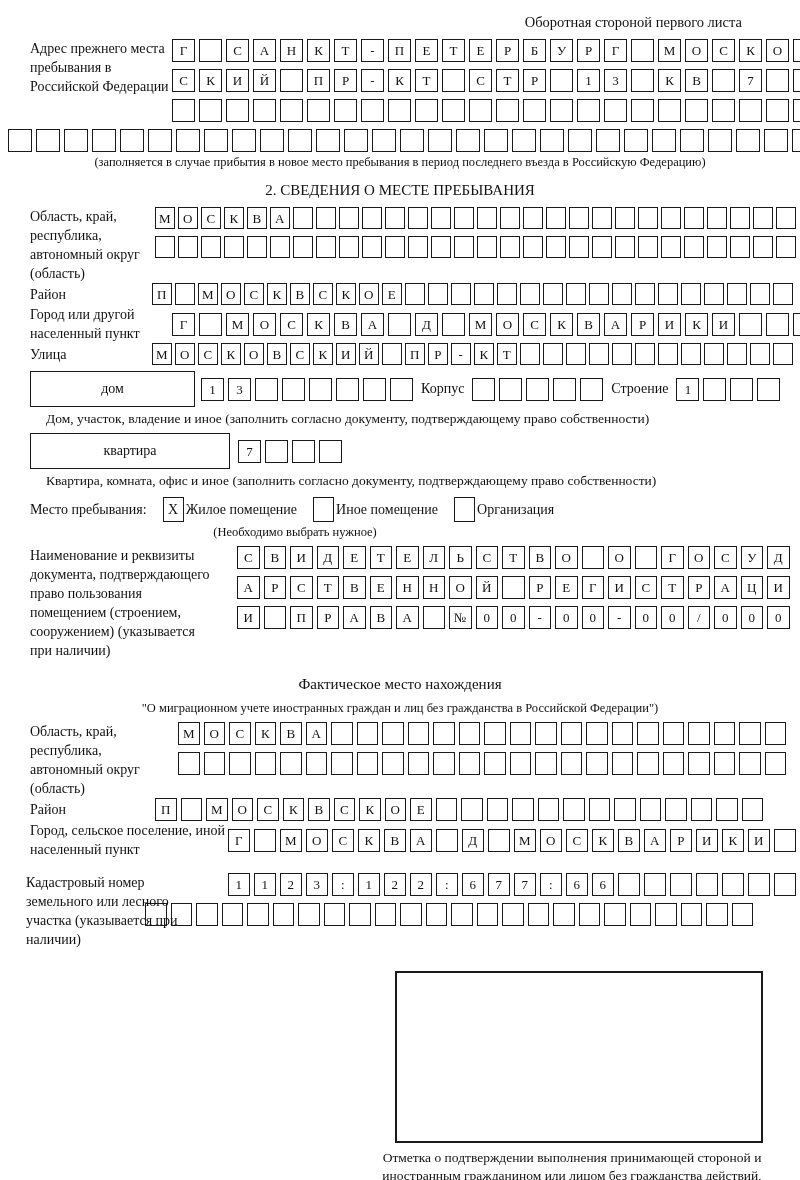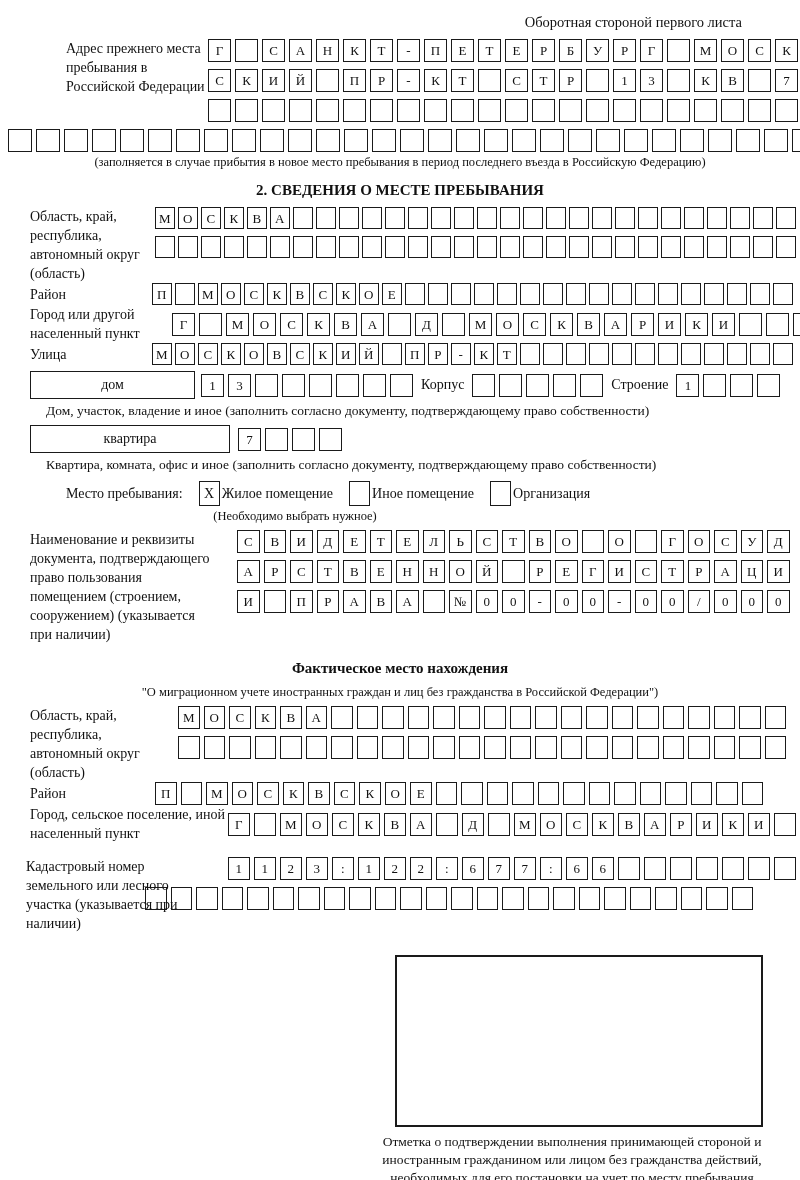--- a/index.html
+++ b/index.html
@@ -31,39 +31,39 @@
   .lbl { padding-left:30px; box-sizing:border-box; line-height:19px; }
   .w172 { flex:0 0 172px; }
   .w155 { flex:0 0 155px; }
   .w152 { flex:0 0 152px; }
   .w178 { flex:0 0 178px; }
   .w228 { flex:0 0 228px; }
   .w237 { flex:0 0 237px; }
 
   .caption { font-size:12.5px; text-align:center; margin-top:3px; }
   .caption-left { font-size:13.5px; padding-left:46px; margin-top:4px; }
-  .section-title { font-weight:bold; font-size:15px; text-align:center; margin:12px 0 8px 0; }
+  .section-title { font-weight:normal; font-size:15px; text-align:center; margin:12px 0 8px 0; }
 
   .bigbox {
-    border:1.6px solid #1a1a1a; height:28px; display:flex;
+    border:1.6px solid #1a1a1a; height:36px; display:flex;
     align-items:center; justify-content:center; flex:0 0 auto; box-sizing:border-box;
   }
   .inline-lbl { padding:0 8px; white-space:nowrap; line-height:24px; }
 
   .checkbox {
     border:1.6px solid #1a1a1a; width:19px; height:23px; flex:0 0 auto;
     display:flex; align-items:center; justify-content:center; font-size:14px;
   }
 
   .cad-wrap { position:relative; min-height:84px; margin-top:6px; }
   .cad-label { position:absolute; left:26px; top:0; width:178px; line-height:19px; }
 
   .stamp-box { margin:14px 0 0 395px; width:368px; height:172px; border:2px solid #1a1a1a; box-sizing:border-box; }
   .stamp-caption { width:440px; margin:6px 0 0 352px; text-align:center; font-size:13.5px; line-height:18px; }
-  .mt4{} .mt6{margin-top:6px;} .mt8{margin-top:8px;padding-left:36px;}
+  .mt4{} .mt6{margin-top:6px;} .mt8{margin-top:8px;}
 </style>
 </head>
 <body>
 
 <div class="page">
 
   <div class="header-note">Оборотная стороной первого листа</div>
 
   <div class="row-flex mt8">
     <div class="lbl w172">Адрес прежнего места пребывания в Российской Федерации</div>

